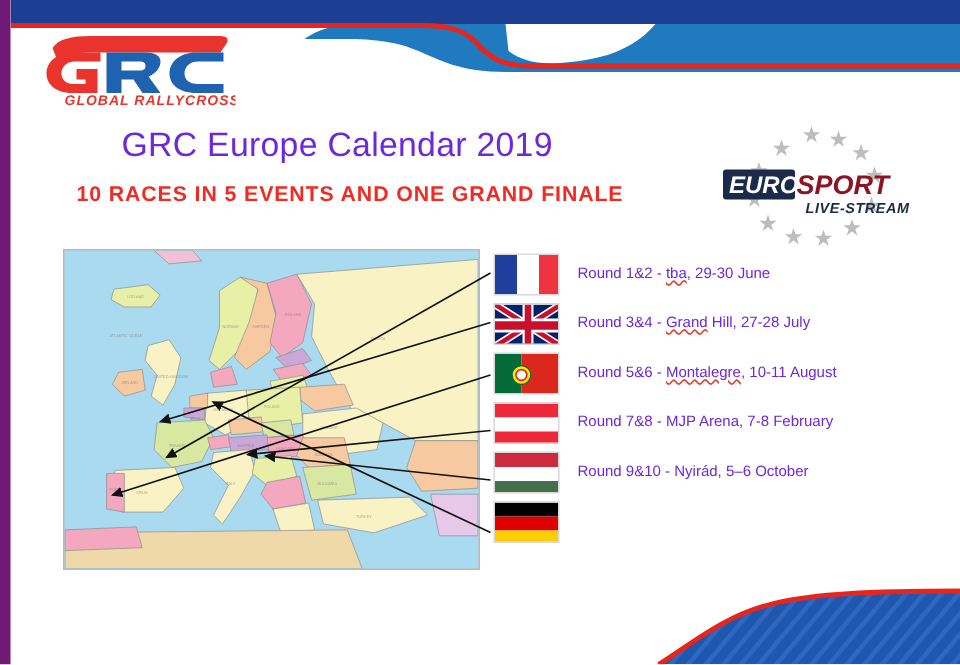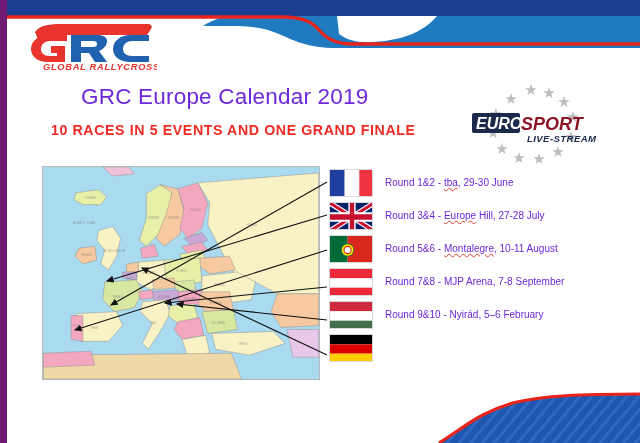--- a/index.html
+++ b/index.html
@@ -57,21 +57,21 @@
     font-size: 14.2px;
     font-weight: bold;
     color: #ef2b24;
     letter-spacing: 0.6px;
     white-space: nowrap;
   }
 
   
   .eurosport {
     position: absolute;
-    left: 458px;
+    left: 468px;
     top: 80px;
     width: 136px;
     height: 86px;
     text-align: center;
   }
   .eurosport svg { display: block; }
 
   
   .map-wrap {
     position: absolute;
@@ -342,21 +342,21 @@
       <div class="flag">
         <svg viewBox="0 0 60 30" width="44" height="28" preserveAspectRatio="none">
           <rect width="60" height="30" fill="#012169"></rect>
           <path d="M0,0 L60,30 M60,0 L0,30" stroke="#ffffff" stroke-width="6"></path>
           <path d="M0,0 L60,30 M60,0 L0,30" stroke="#C8102E" stroke-width="3.5"></path>
           <path d="M30,0 L30,30 M0,15 L60,15" stroke="#ffffff" stroke-width="10"></path>
           <path d="M30,0 L30,30 M0,15 L60,15" stroke="#C8102E" stroke-width="6"></path>
         </svg>
       </div>
       <div class="sched-text">
-        <span>Round 3&amp;4 - </span><span class="sp">Europe</span><span> Hill, 27-28 July</span>
+        <span>Round 3&amp;4 - </span><span class="sp">Grand</span><span> Hill, 27-28 July</span>
       </div>
     </div>
 
     <div class="sched-row">
       <div class="flag">
         <svg viewBox="0 0 44 28" width="44" height="28">
           <rect x="0" y="0" width="17.6" height="28" fill="#046A38"></rect>
           <rect x="17.6" y="0" width="26.4" height="28" fill="#DA291C"></rect>
           <circle cx="17.6" cy="14" r="6.2" fill="#FFE900" stroke="#046A38" stroke-width="0.8"></circle>
           <circle cx="17.6" cy="14" r="3.6" fill="#ffffff" stroke="#DA291C" stroke-width="1.1"></circle>
@@ -369,34 +369,34 @@
 
     <div class="sched-row">
       <div class="flag">
         <svg viewBox="0 0 44 28" width="44" height="28">
           <rect x="0" y="0" width="44" height="9.33" fill="#ED2939"></rect>
           <rect x="0" y="9.33" width="44" height="9.34" fill="#ffffff"></rect>
           <rect x="0" y="18.67" width="44" height="9.33" fill="#ED2939"></rect>
         </svg>
       </div>
       <div class="sched-text">
-        <span>Round 7&amp;8 - </span><span>MJP Arena</span><span>, 7-8 September</span>
+        <span>Round 7&amp;8 - </span><span>MJP Arena</span><span>, 7-8 February</span>
       </div>
     </div>
 
     <div class="sched-row">
       <div class="flag">
         <svg viewBox="0 0 44 28" width="44" height="28">
           <rect x="0" y="0" width="44" height="9.33" fill="#CD2A3E"></rect>
           <rect x="0" y="9.33" width="44" height="9.34" fill="#ffffff"></rect>
           <rect x="0" y="18.67" width="44" height="9.33" fill="#436F4D"></rect>
         </svg>
       </div>
       <div class="sched-text">
-        <span>Round 9&amp;10 - </span><span>Nyirád</span><span>, 5–6 February</span>
+        <span>Round 9&amp;10 - </span><span>Nyirád</span><span>, 5–6 October</span>
       </div>
     </div>
 
     <div class="sched-row">
       <div class="flag">
         <svg viewBox="0 0 44 28" width="44" height="28">
           <rect x="0" y="0" width="44" height="9.33" fill="#000000"></rect>
           <rect x="0" y="9.33" width="44" height="9.34" fill="#DD0000"></rect>
           <rect x="0" y="18.67" width="44" height="9.33" fill="#FFCE00"></rect>
         </svg>

